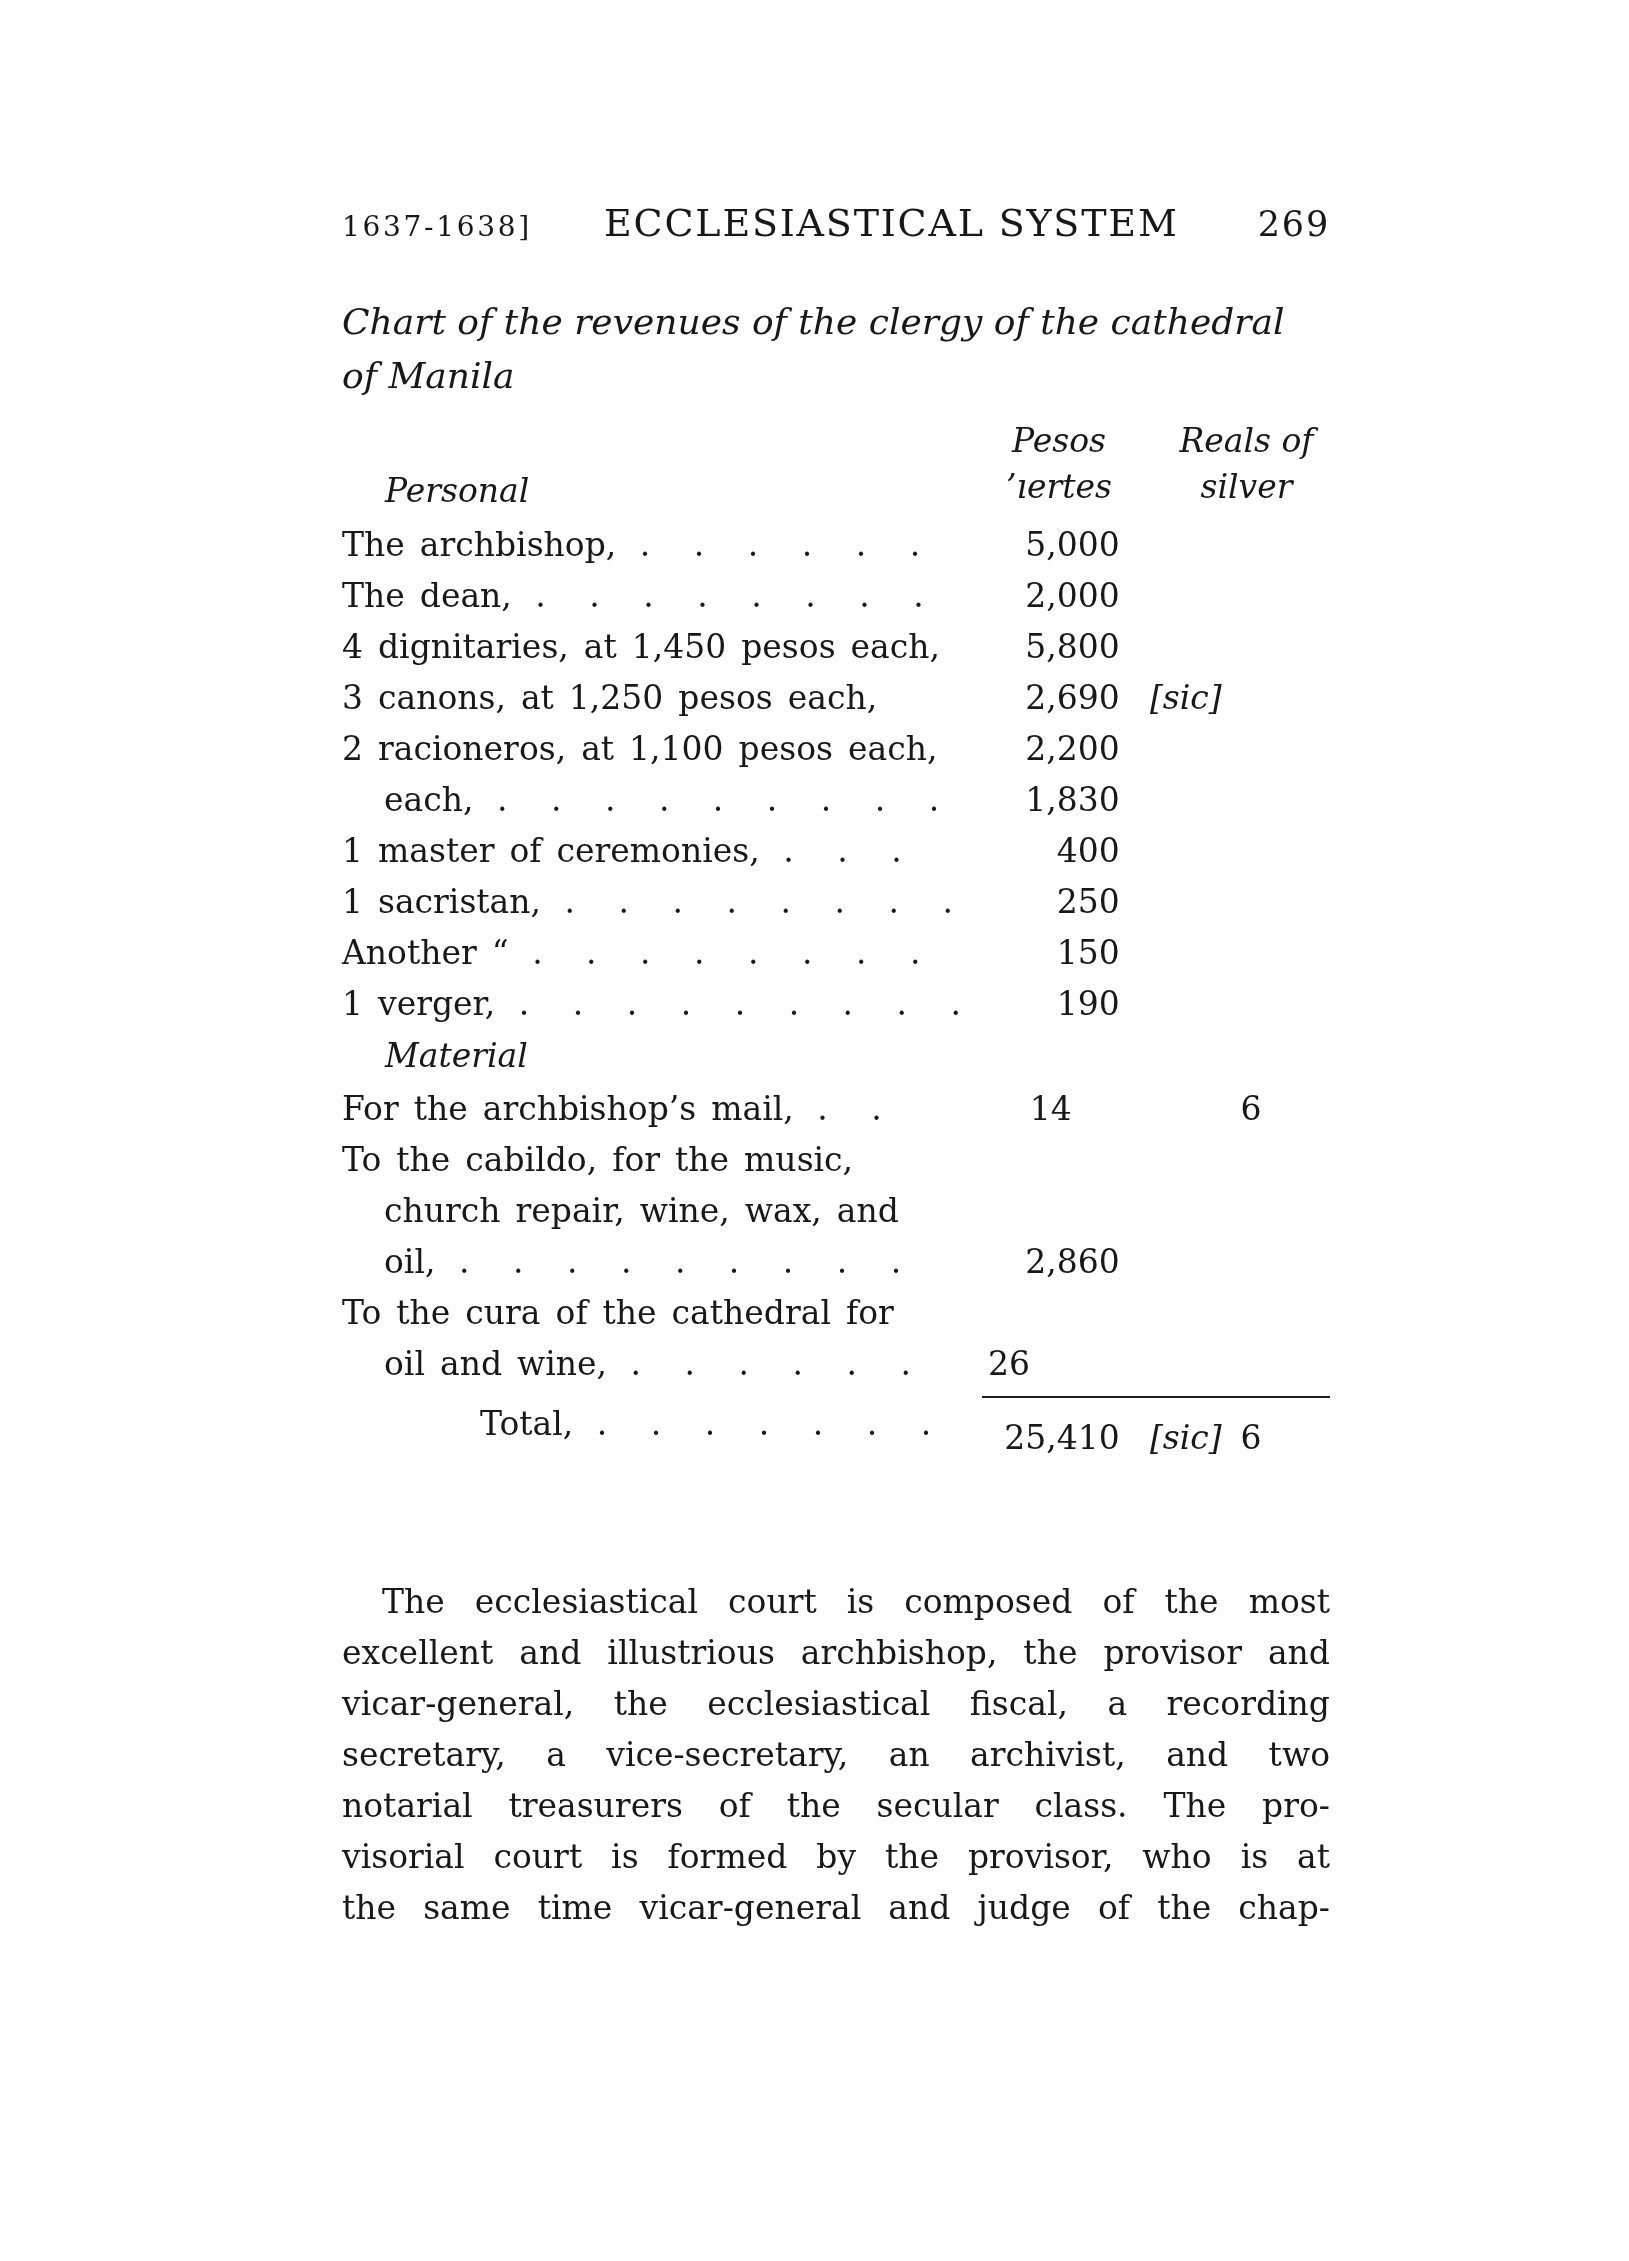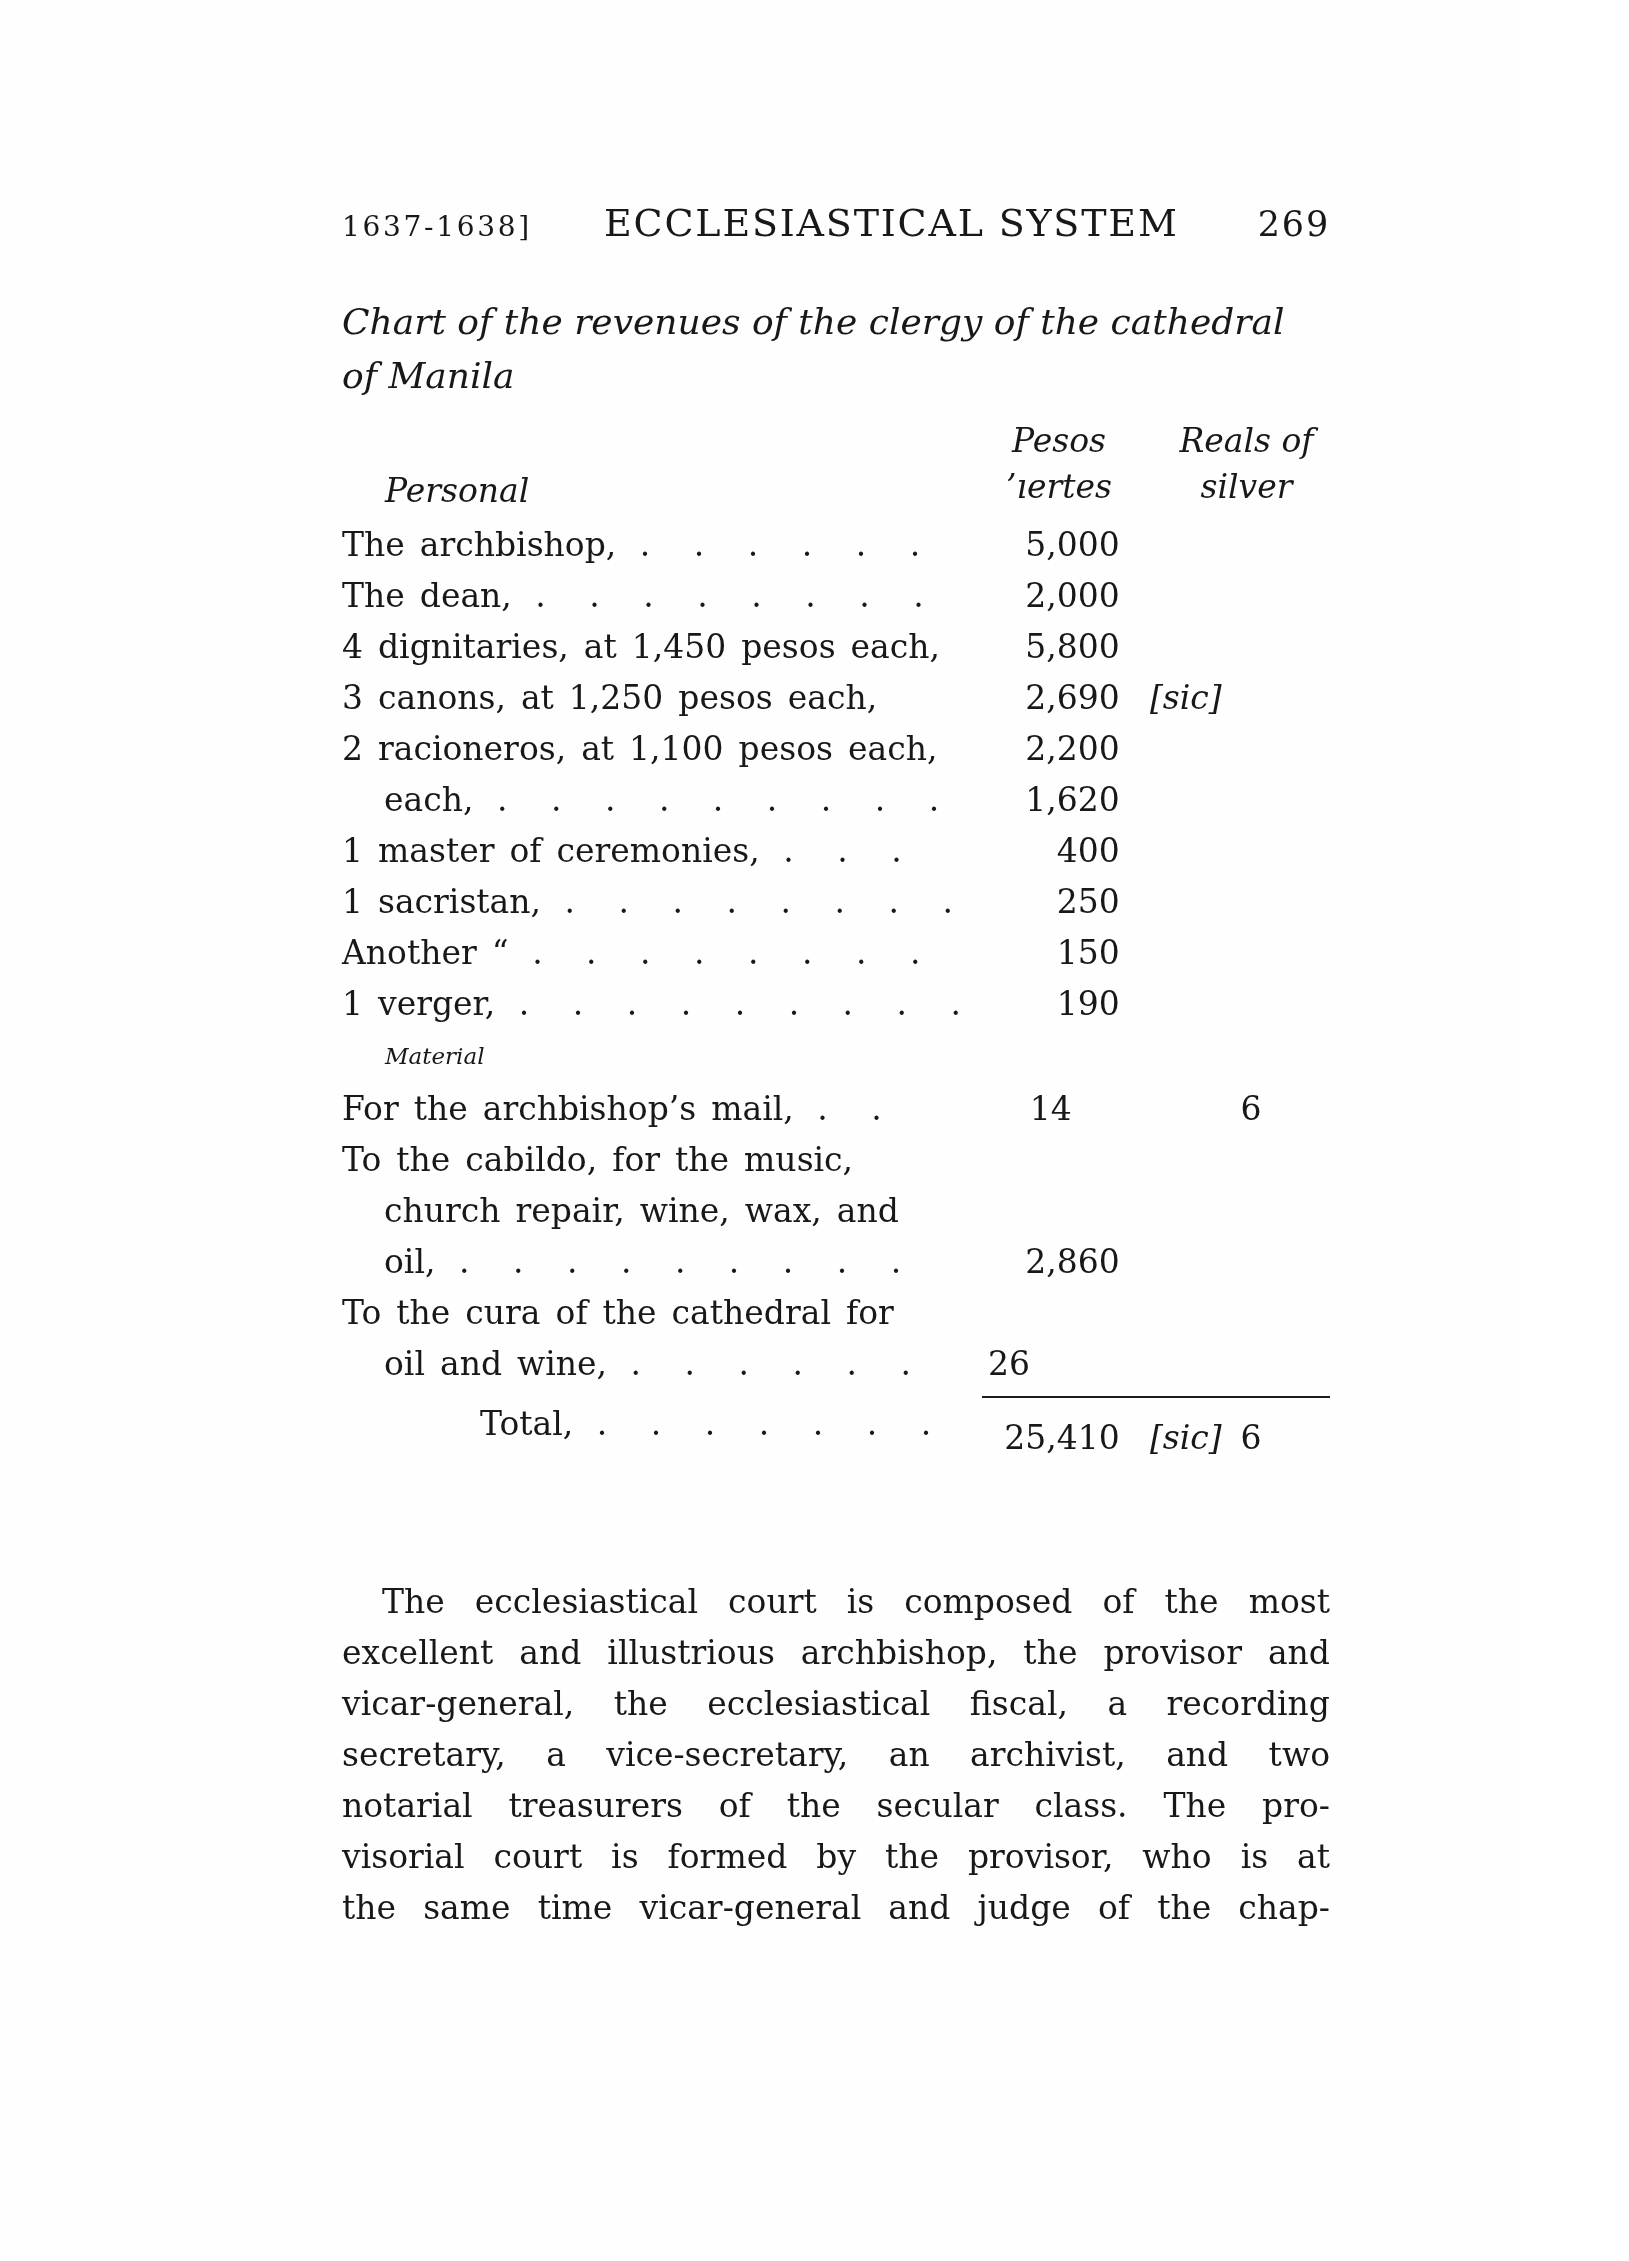--- a/index.html
+++ b/index.html
@@ -60,21 +60,21 @@
     text-align: right; position: relative;
     white-space: nowrap;
   }
   .pesos-cell.center  { text-align: center; padding-right: 16.3px; }
   .pesos-cell.center2 { text-align: center; padding-right: 100px; }
   .sic { position: absolute; left: 100%; margin-left: 14px; top: 0; font-style: italic; white-space: nowrap; }
   .reals-cell { width: 194px; text-align: center; padding-left: 36px; }
 
   .subhead {
     font-style: italic;
-    font-size: 23px;
+    font-size: 33px;
     padding-left: 43px;
     height: 54px; line-height: 54px;
   }
 
   .total-rule {
     width: 348px;
     margin: 7.2px 0 0 auto;
     border-top: 2.7px solid #1c1c1c;
     height: 0;
   }
@@ -161,21 +161,21 @@
       <span class="pesos-cell"><span>2,200</span></span>
       <span class="reals-cell"></span>
     </div>
 
 
     <div class="trow indent">
       <span class="desc">
           <span class="lbl">each,</span>
           <span class="dots">. . . . . . . . .</span>
         </span>
-      <span class="pesos-cell"><span>1,620</span></span>
+      <span class="pesos-cell"><span>1,830</span></span>
       <span class="reals-cell"></span>
     </div>
 
     <div class="trow">
       <span class="desc">
           <span class="lbl">1 master of ceremonies,</span>
           <span class="dots">. . .</span>
         </span>
       <span class="pesos-cell"><span>400</span></span>
       <span class="reals-cell"></span>

